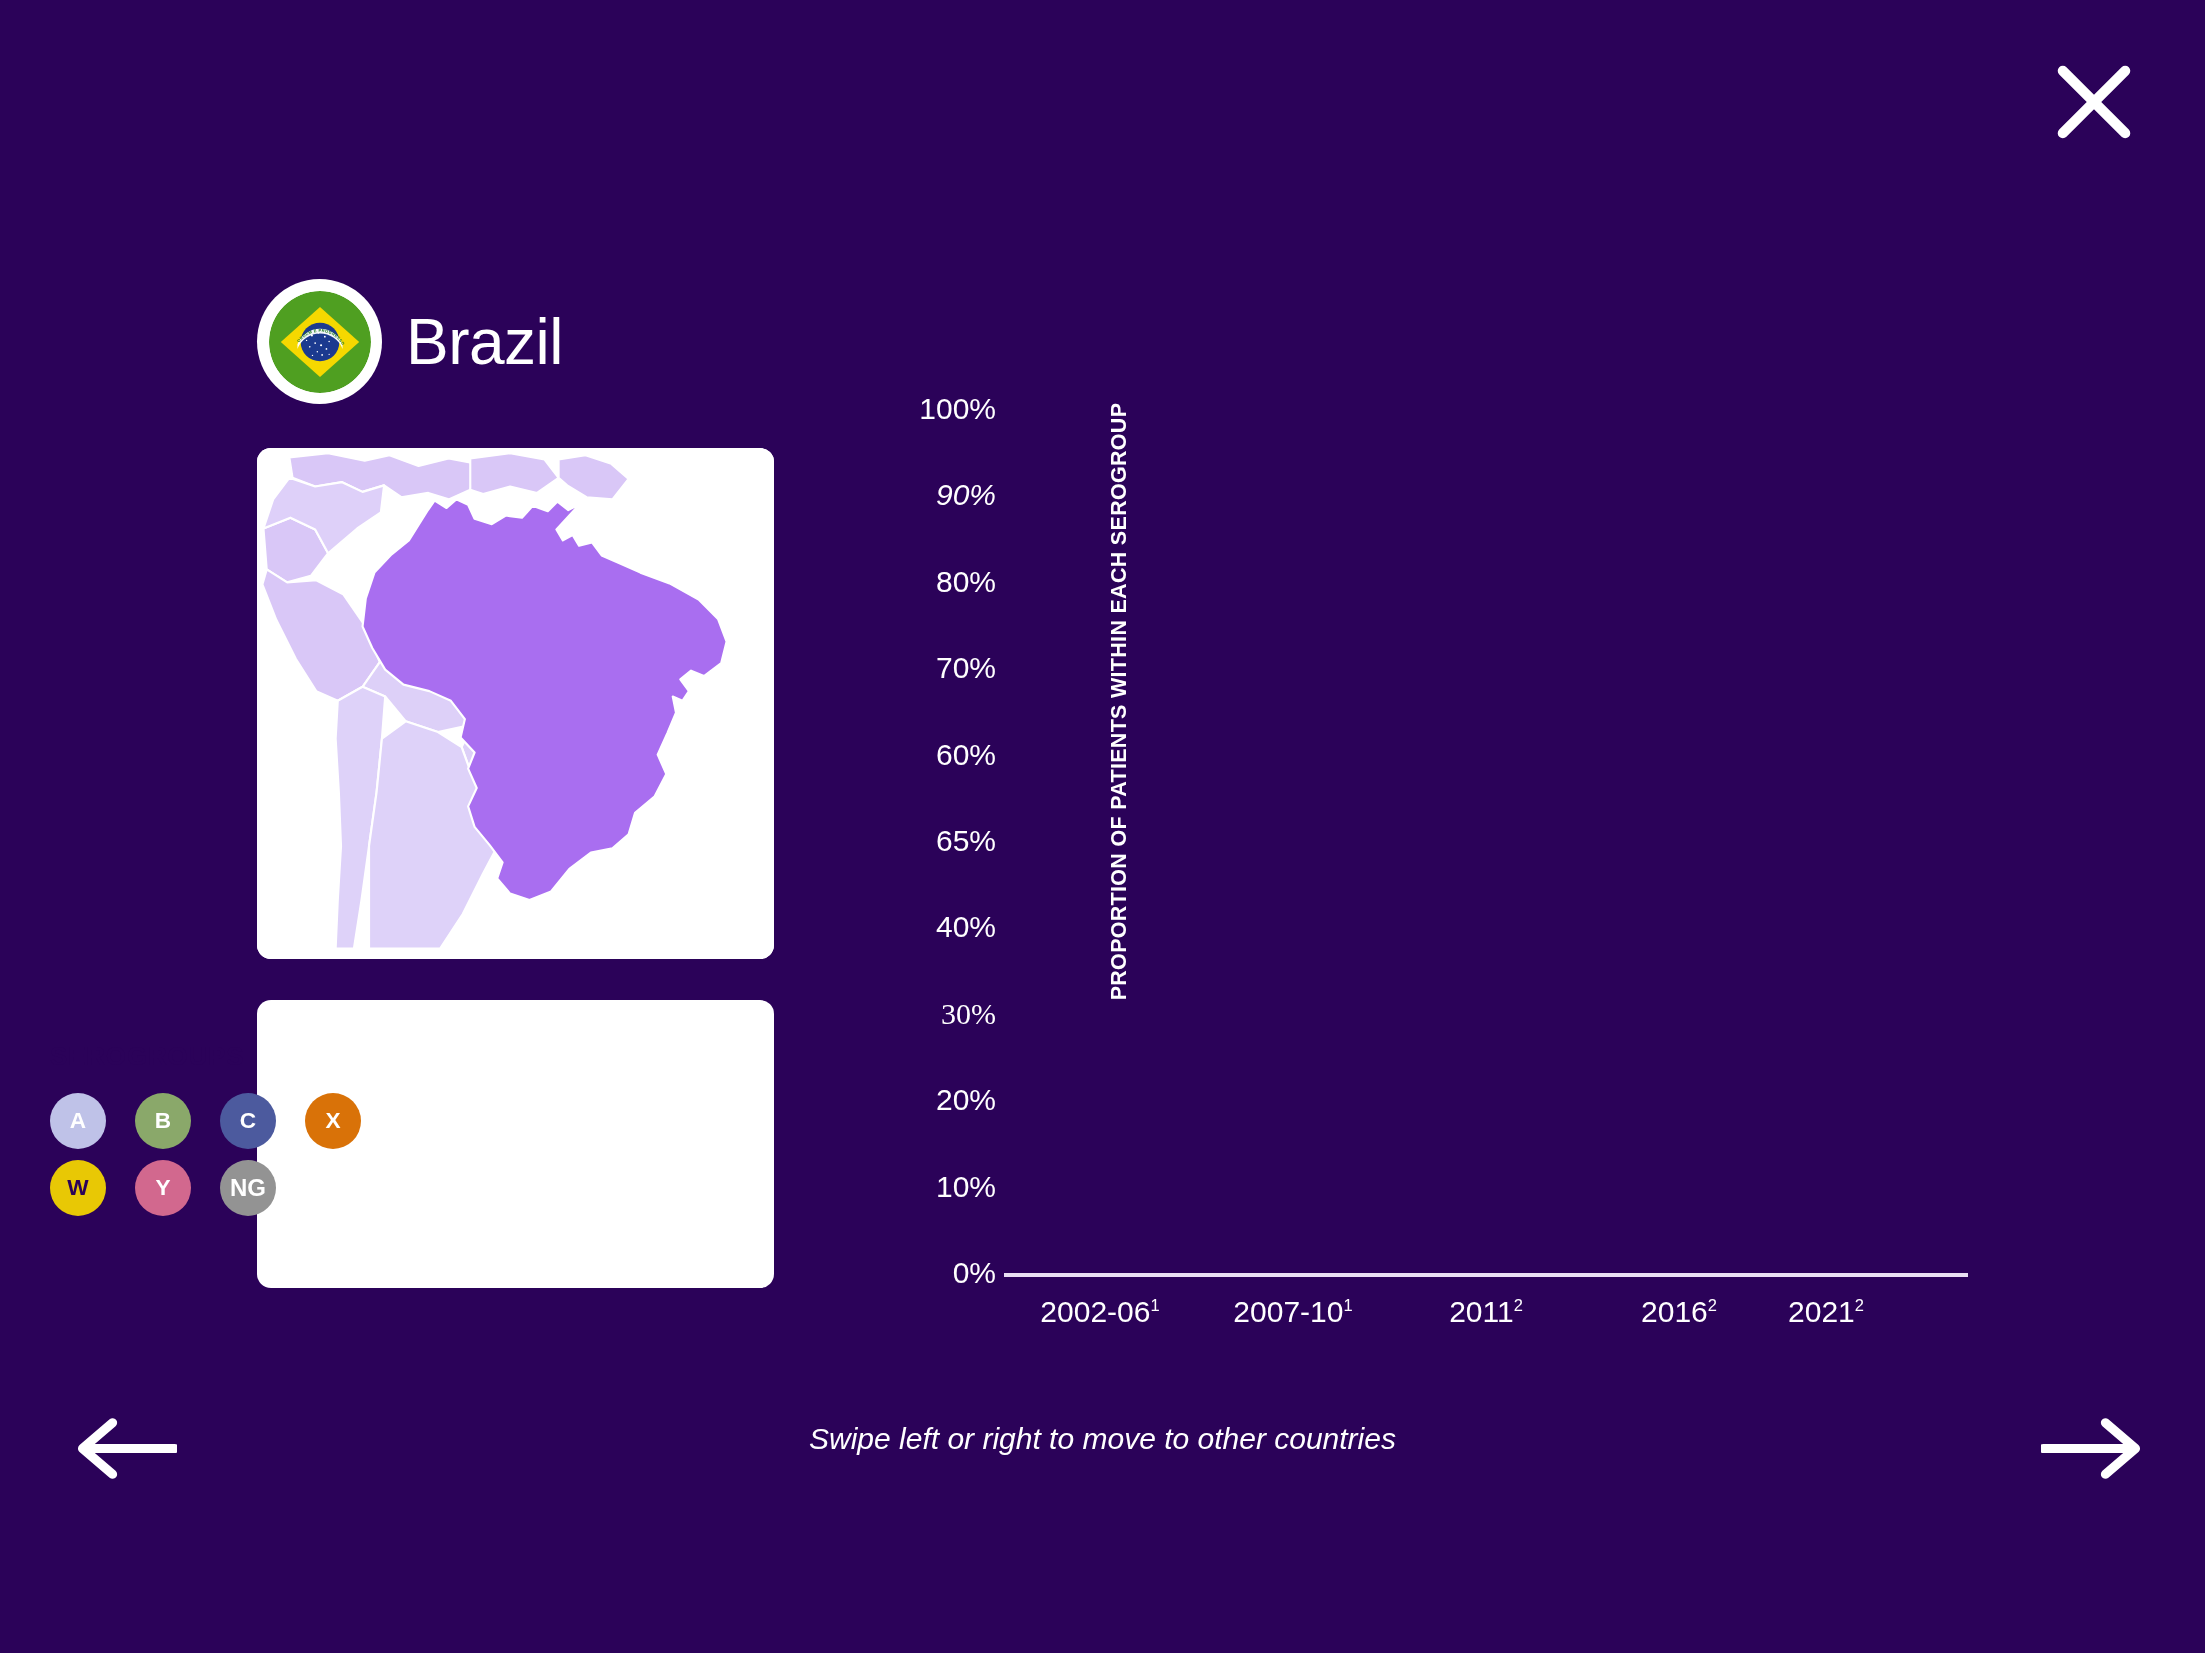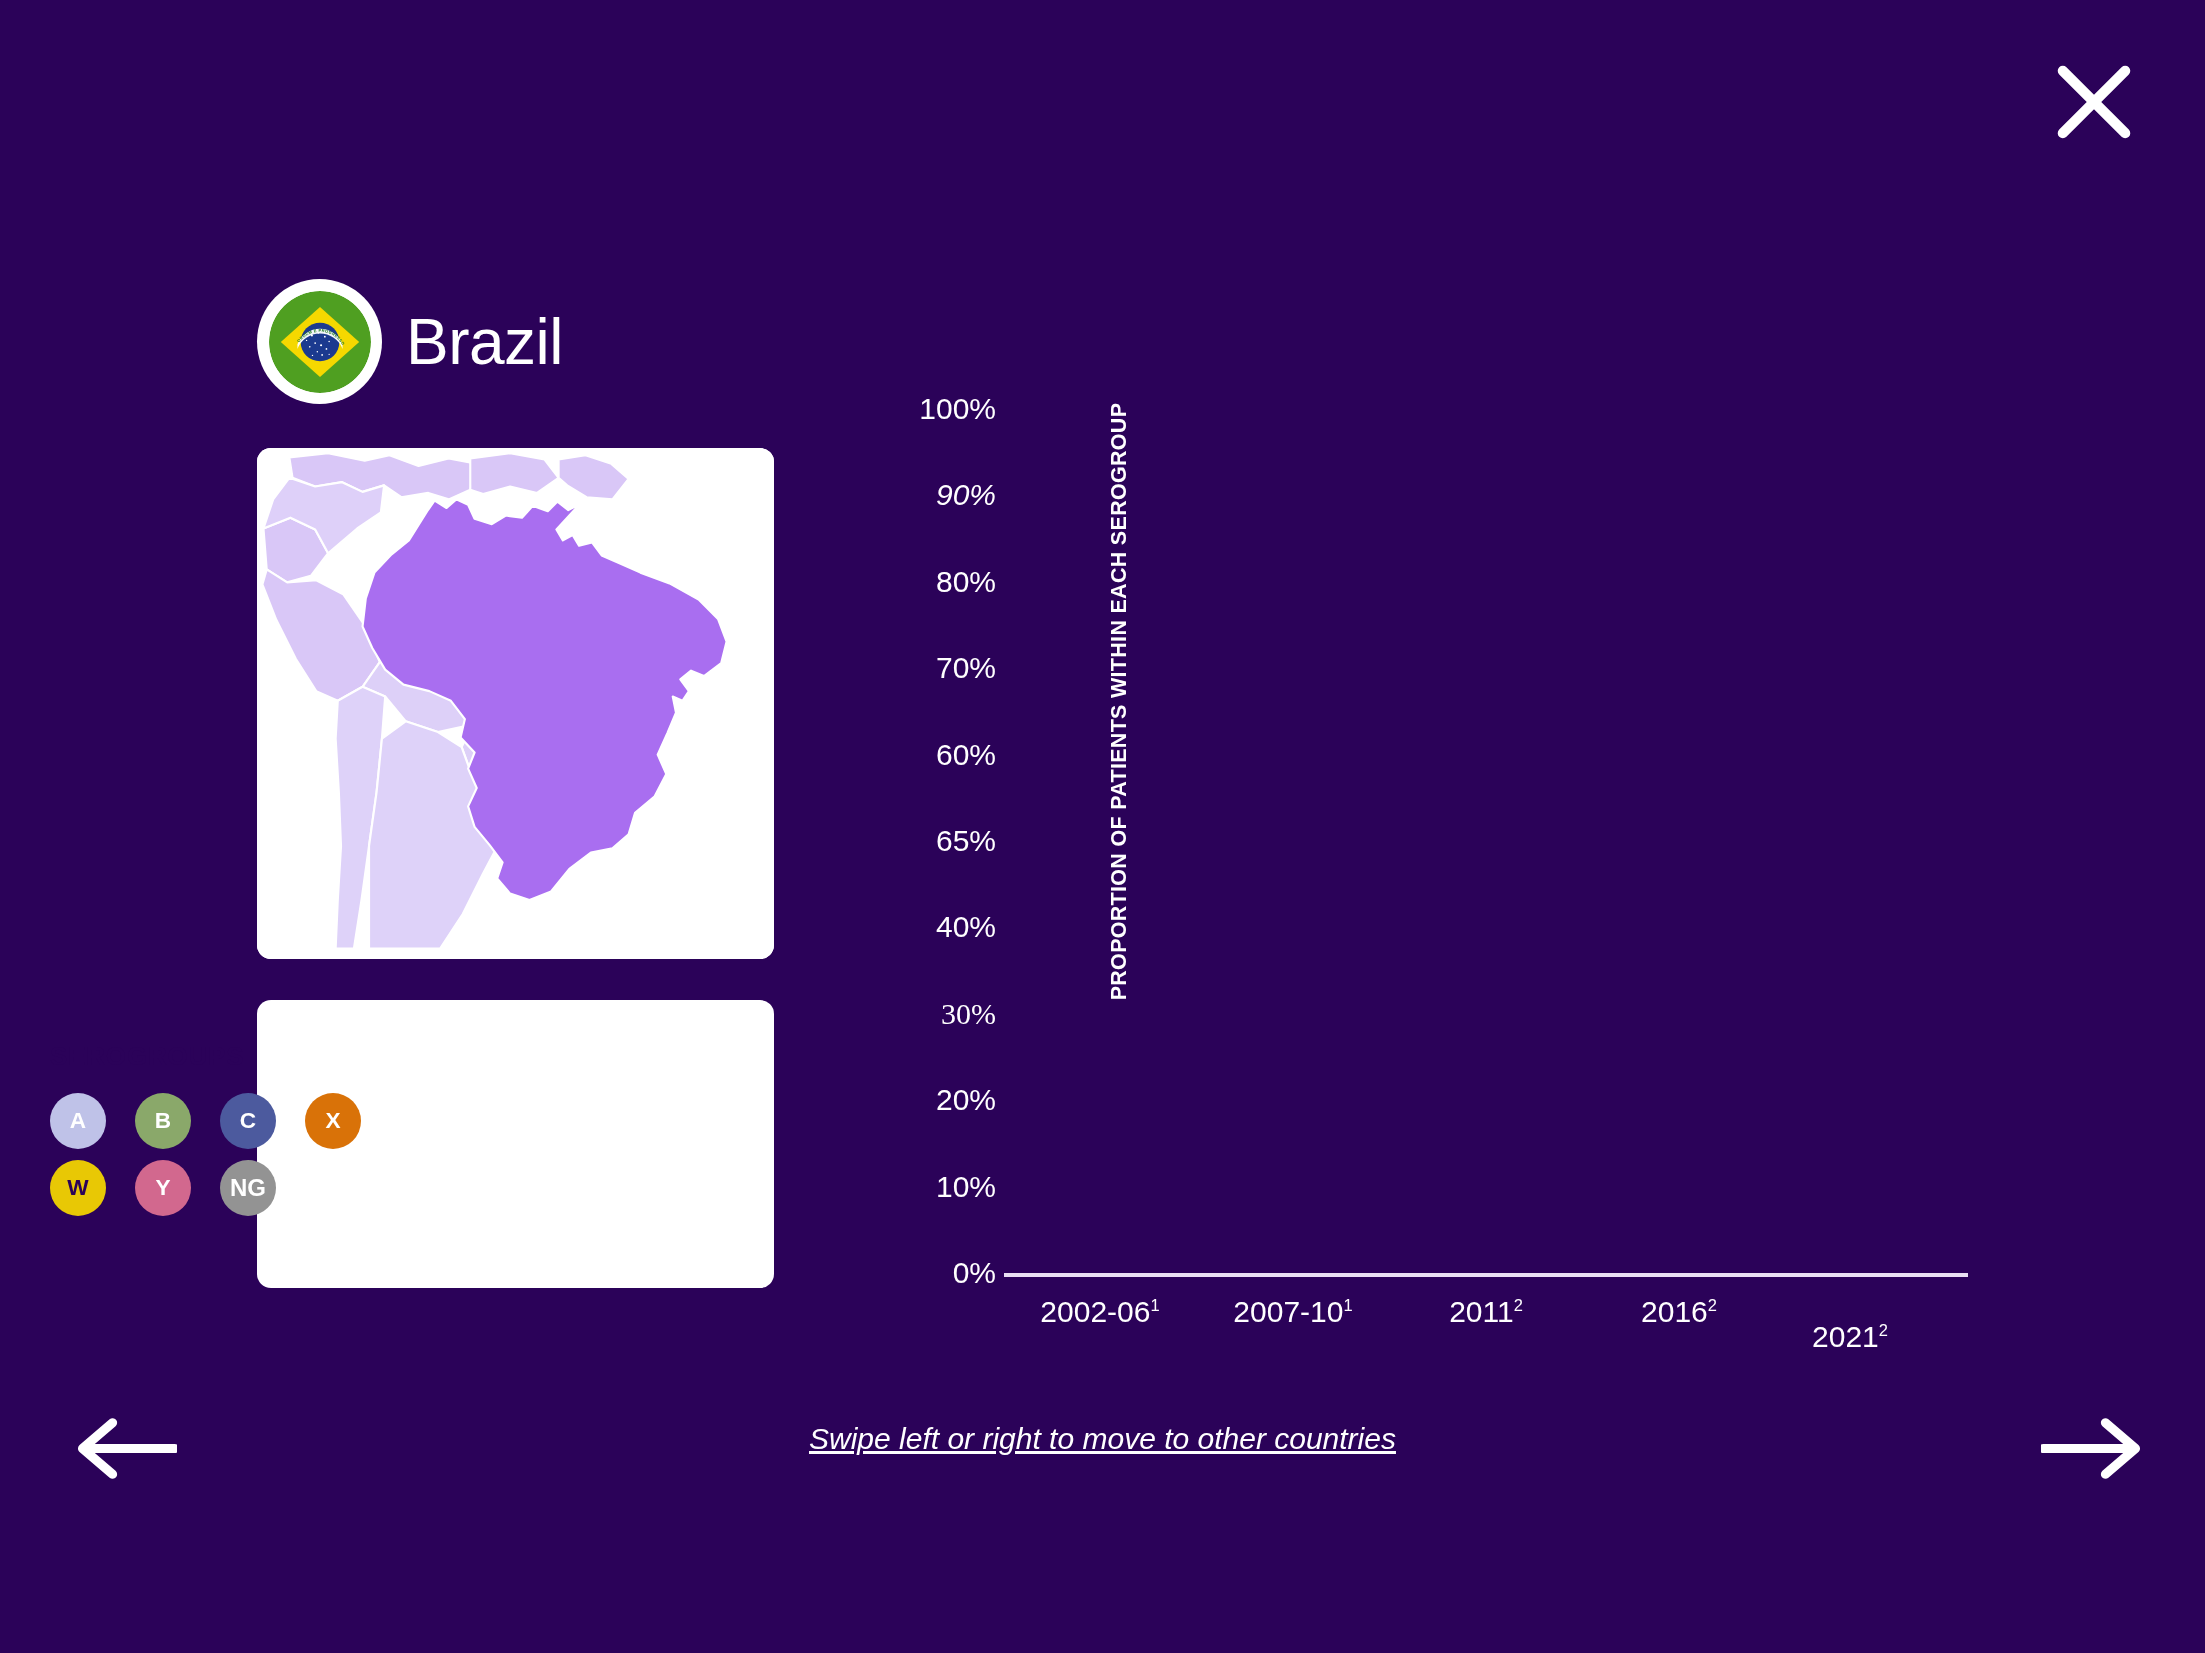--- a/index.html
+++ b/index.html
@@ -215,21 +215,20 @@
     position: absolute;
     left: 0;
     top: 1424px;
     width: 2205px;
     text-align: center;
     color: #ffffff;
     font-size: 30px;
     font-style: italic;
     font-weight: 400;
     line-height: 1;
-    text-decoration: underline;
   }
 </style>
 </head>
 <body>
 
 <div id="page" style="background: rgb(43, 2, 89);">
 
   <div id="close-btn">
     <svg width="86" height="86" viewBox="0 0 160 160">
       <line x1="22" y1="22" x2="138" y2="138" stroke="#ffffff" stroke-width="19" stroke-linecap="round"></line>
@@ -356,21 +355,21 @@
         <div class="y-tick" style="top: 86px; font-style: italic;">90%</div>
         <div class="y-tick" style="top: 0px;">100%</div>
       </div>
     <div id="plot-area"></div>
     <div id="x-axis-line" style="background: rgb(233, 223, 243);"></div>
     <div id="x-ticks">
         <div class="x-tick" style="left: 96px;">2002-06<sup>1</sup></div>
         <div class="x-tick" style="left: 289px;">2007-10<sup>1</sup></div>
         <div class="x-tick" style="left: 482px;">2011<sup>2</sup></div>
         <div class="x-tick" style="left: 675px;">2016<sup>2</sup></div>
-        <div class="x-tick" style="left: 846px; margin-top: 25px;">2021<sup>2</sup></div>
+        <div class="x-tick" style="left: 822px;">2021<sup>2</sup></div>
       </div>
   </div>
 
   <div id="nav-prev">
     <svg width="102" height="65" viewBox="0 0 190 120">
       <line x1="186" y1="60" x2="18" y2="60" stroke="#ffffff" stroke-width="17" stroke-linecap="round"></line>
       <polyline points="70,12 14,60 70,108" fill="none" stroke="#ffffff" stroke-width="17" stroke-linecap="round" stroke-linejoin="round"></polyline>
     </svg>
   </div>
 

